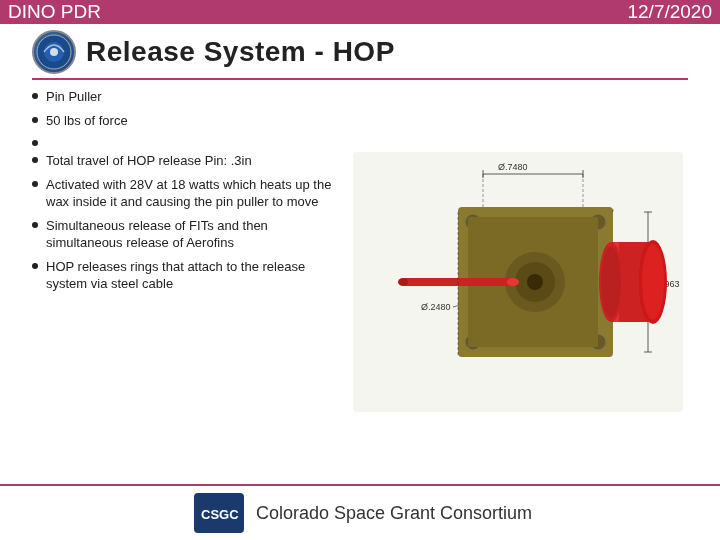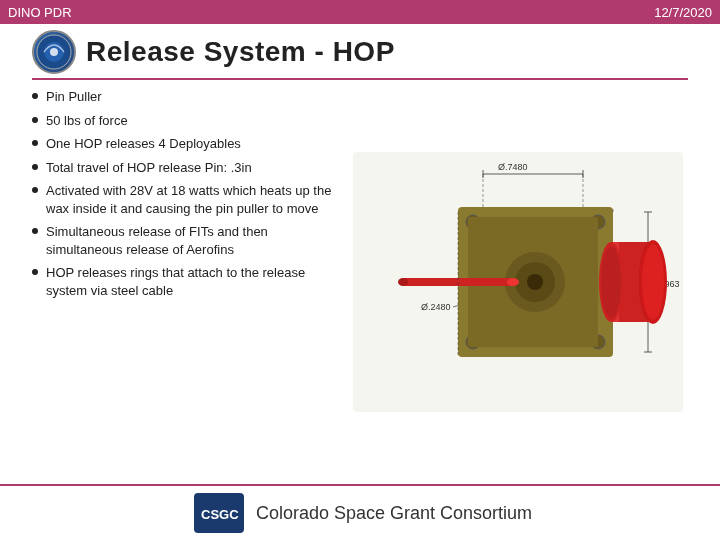--- a/index.html
+++ b/index.html
@@ -13,21 +13,21 @@
     }
 
     
     #header {
       display: flex;
       justify-content: space-between;
       align-items: center;
       background: #b03a6e;
       color: #fff;
       padding: 3px 8px;
-      font-size: 13px;
+      font-size: 19px;
       height: 24px;
     }
 
     
     #main {
       display: flex;
       flex-direction: column;
       height: calc(540px - 24px - 56px);
       padding: 0 32px;
     }
@@ -178,21 +178,20 @@
       <li>
         <span class="bullet-dot"></span>
         <span>Pin Puller</span>
       </li>
       <li>
         <span class="bullet-dot"></span>
         <span>50 lbs of force</span>
       </li>
       <li>
         <span class="bullet-dot"></span>
-        <span>One HOP releases 4 Deployables</span>
       </li>
       <li>
         <span class="bullet-dot"></span>
         <span>Total travel of HOP release Pin: .3in</span>
       </li>
       <li>
         <span class="bullet-dot"></span>
         <span>Activated with 28V at 18 watts which heats up the wax inside it and causing the pin puller to move</span>
       </li>
       <li>

